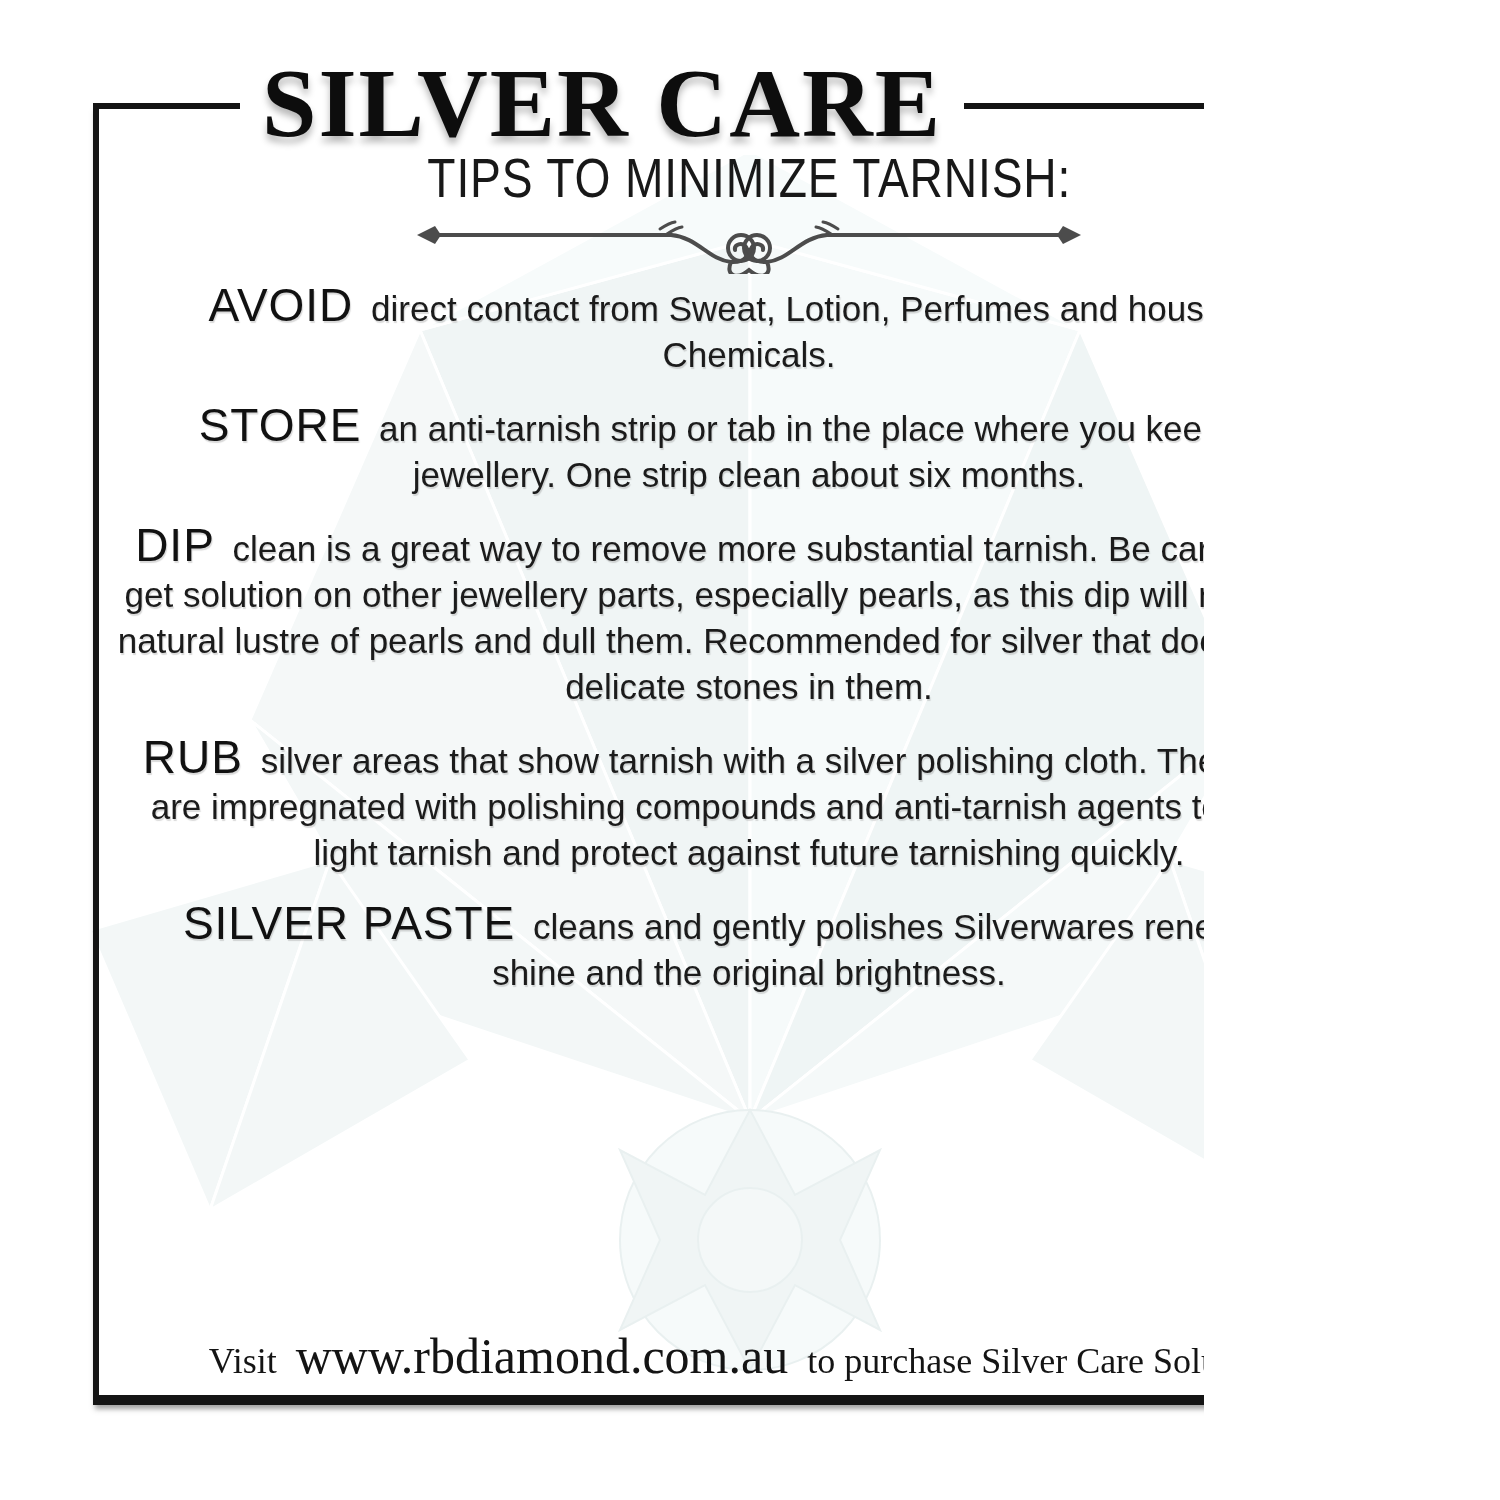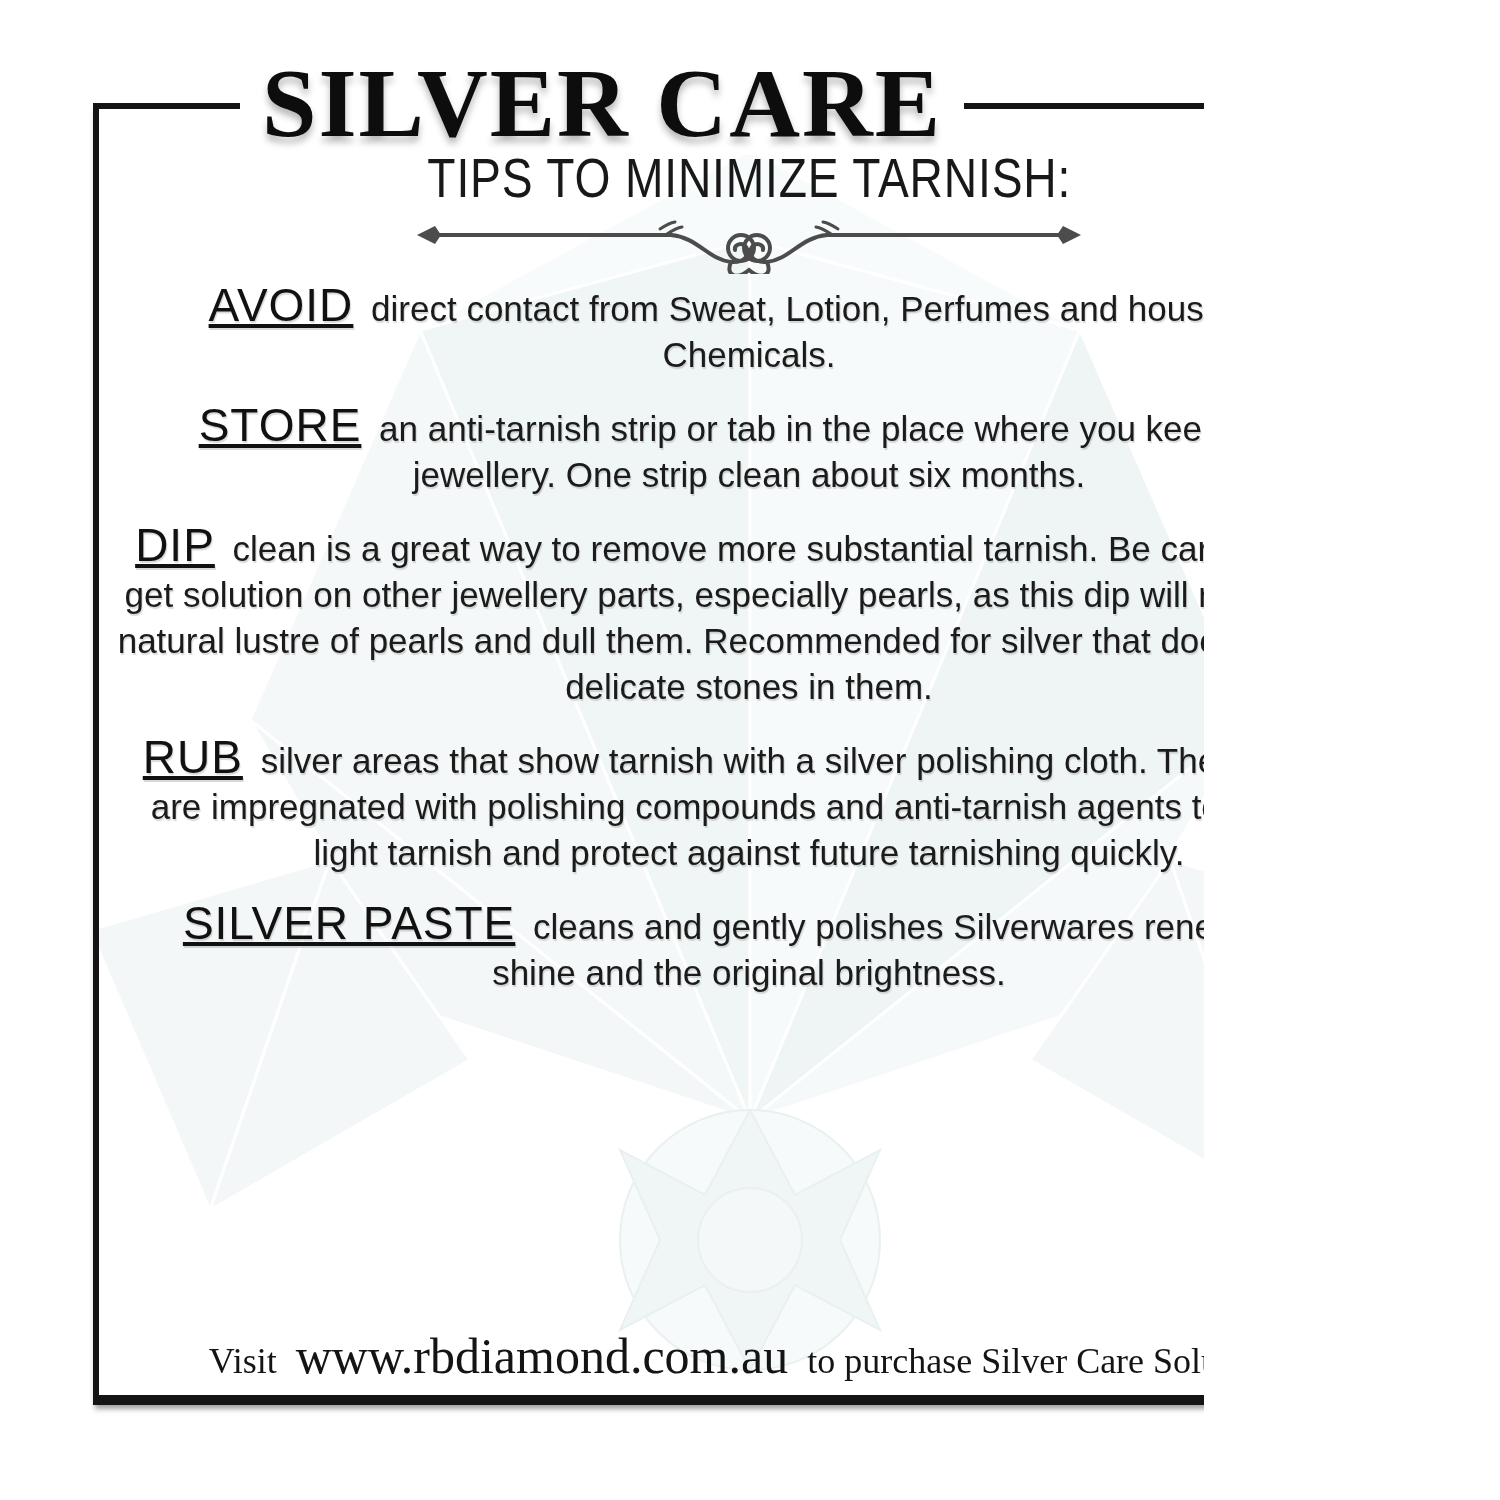--- a/index.html
+++ b/index.html
@@ -68,21 +68,20 @@
     max-width:1260px;
     font-size:35px; line-height:46px;
     font-weight:400;
     color:#1b1b1b;
     text-shadow:1px 2px 1px rgba(120,120,120,0.28);
   }
   .tip .kw {
     font-size:46px; line-height:1;
     letter-spacing:1px; margin-right:8px;
     color:#111111;
-    text-decoration:underline;
   }
   .tip--avoid  { max-width:1140px; }
   .tip--place  { max-width:1250px; }
   .tip--store  { max-width:1290px; }
   .tip--rub    { max-width:1270px; }
   .tip--dip    { max-width:1280px; }
   .tip--foam   { max-width:1190px; }
   .footer {
     position:absolute; left:0; right:0; bottom:16px;
     margin:0;

